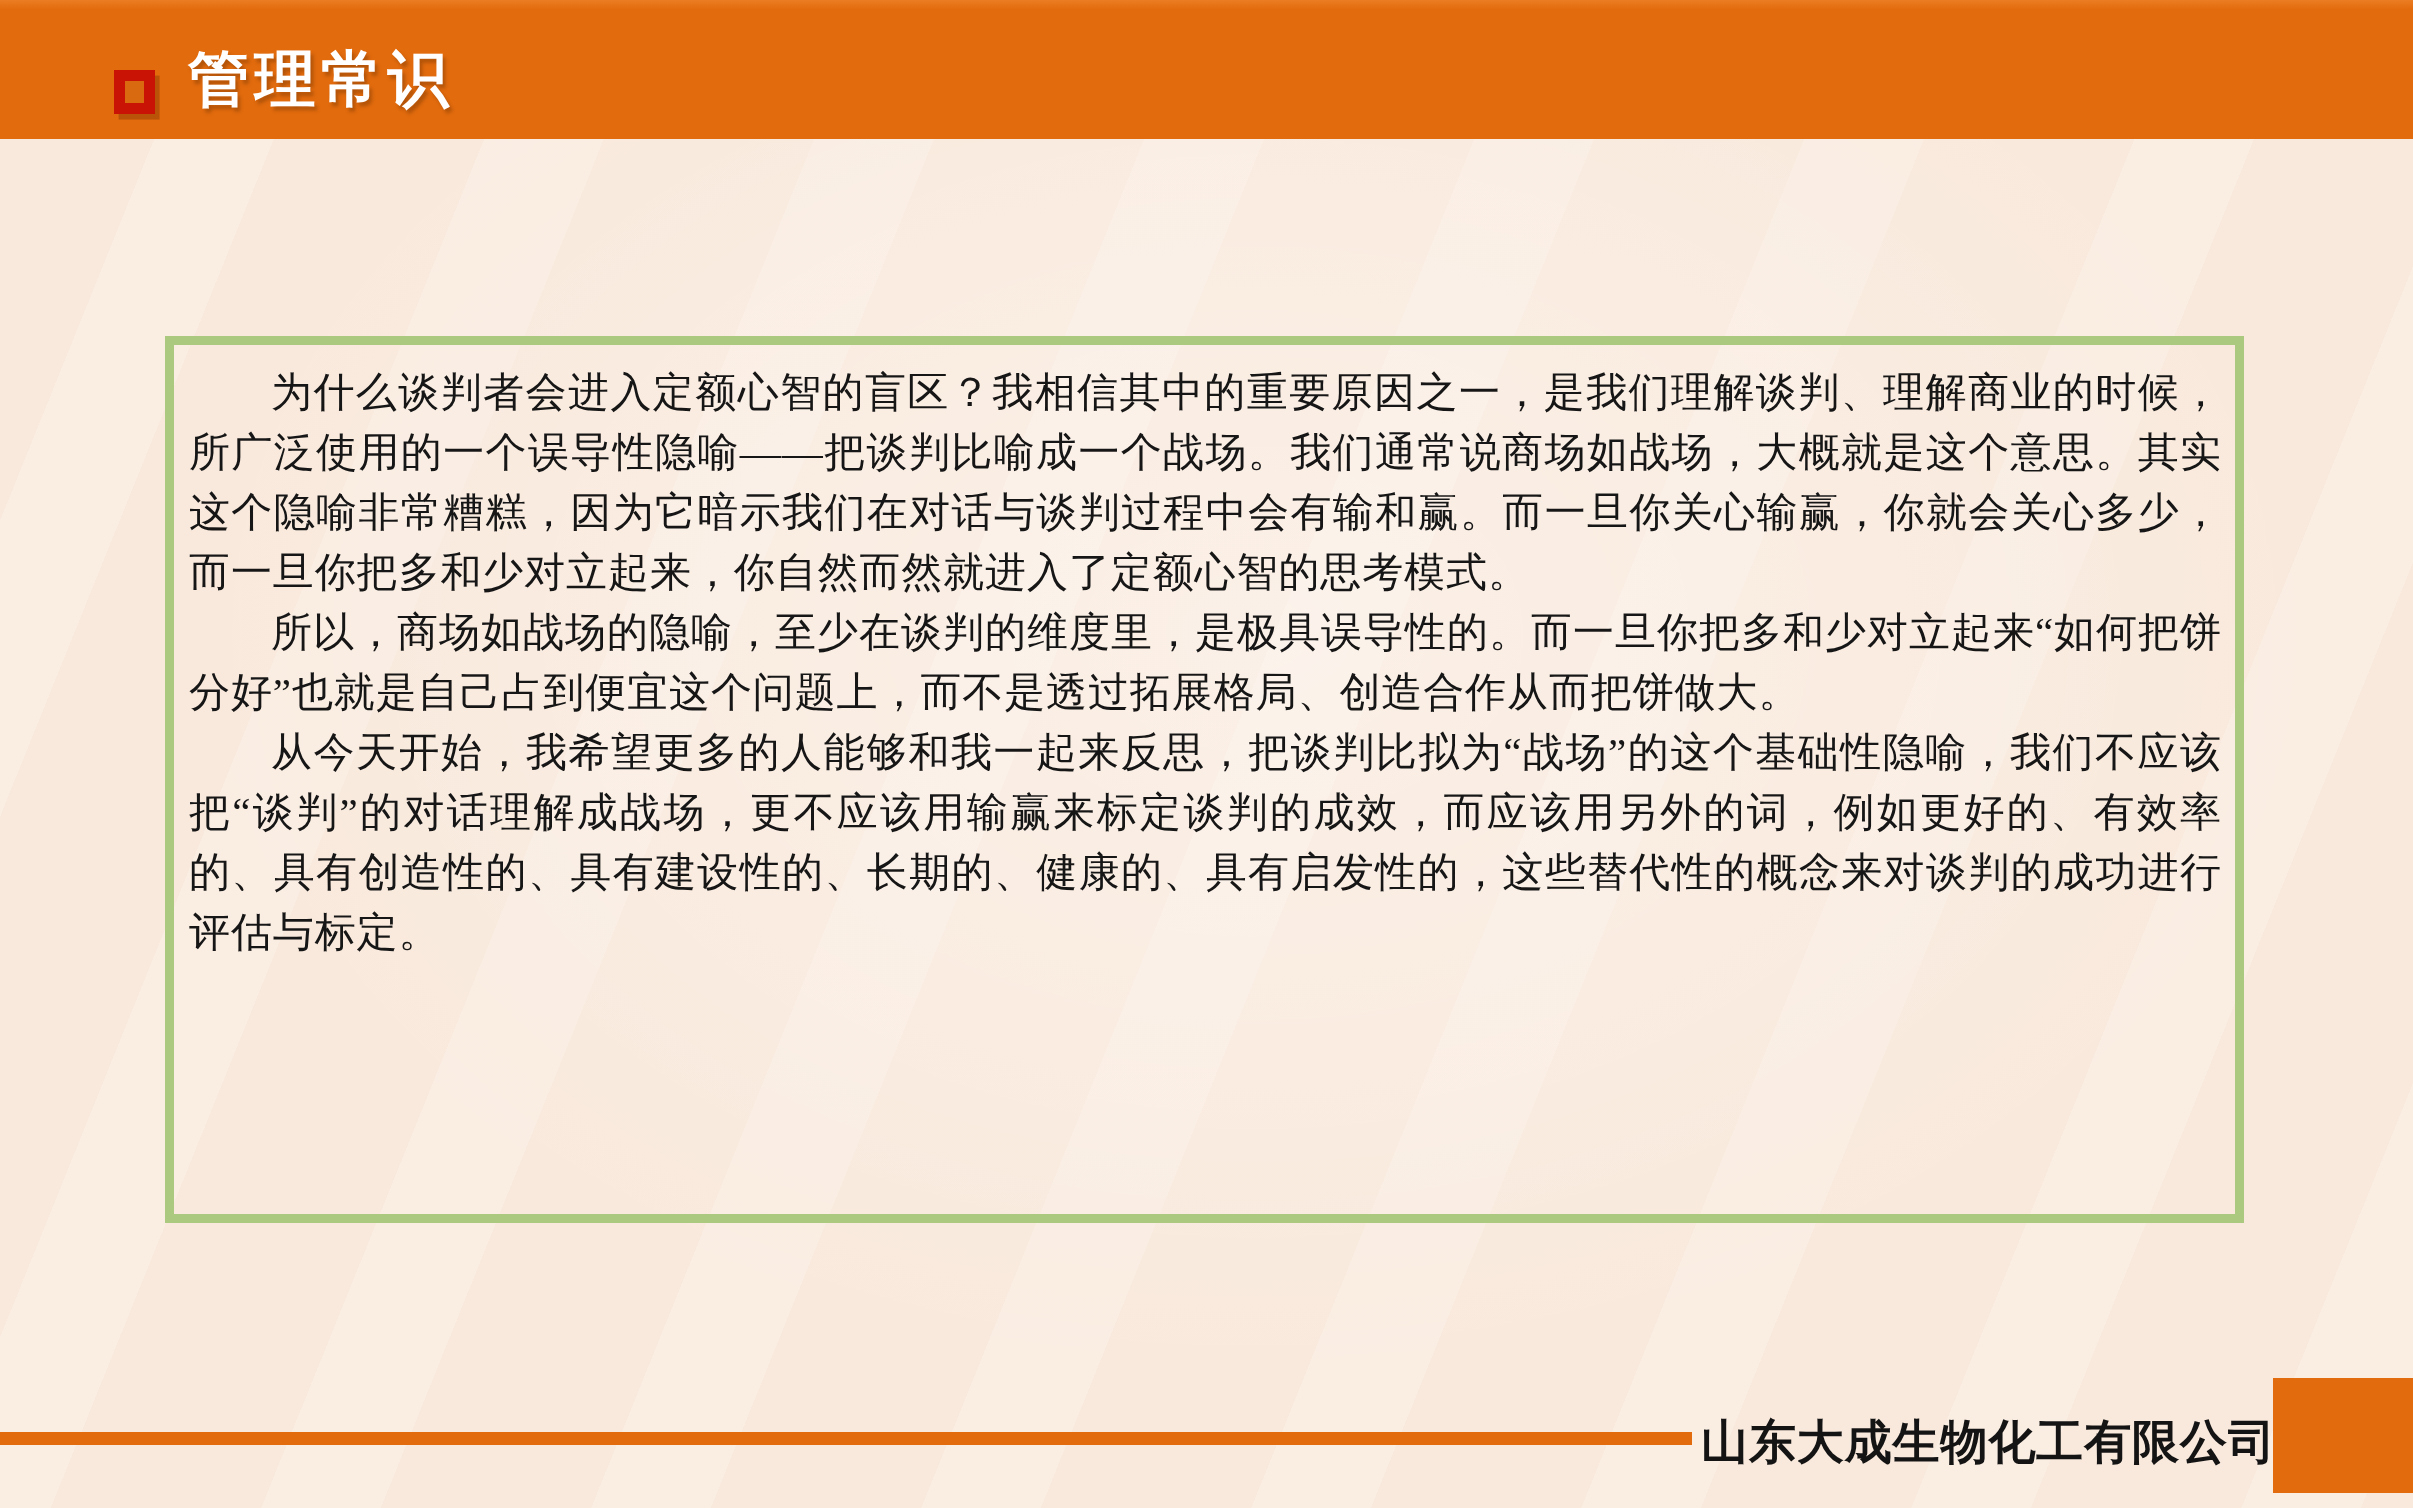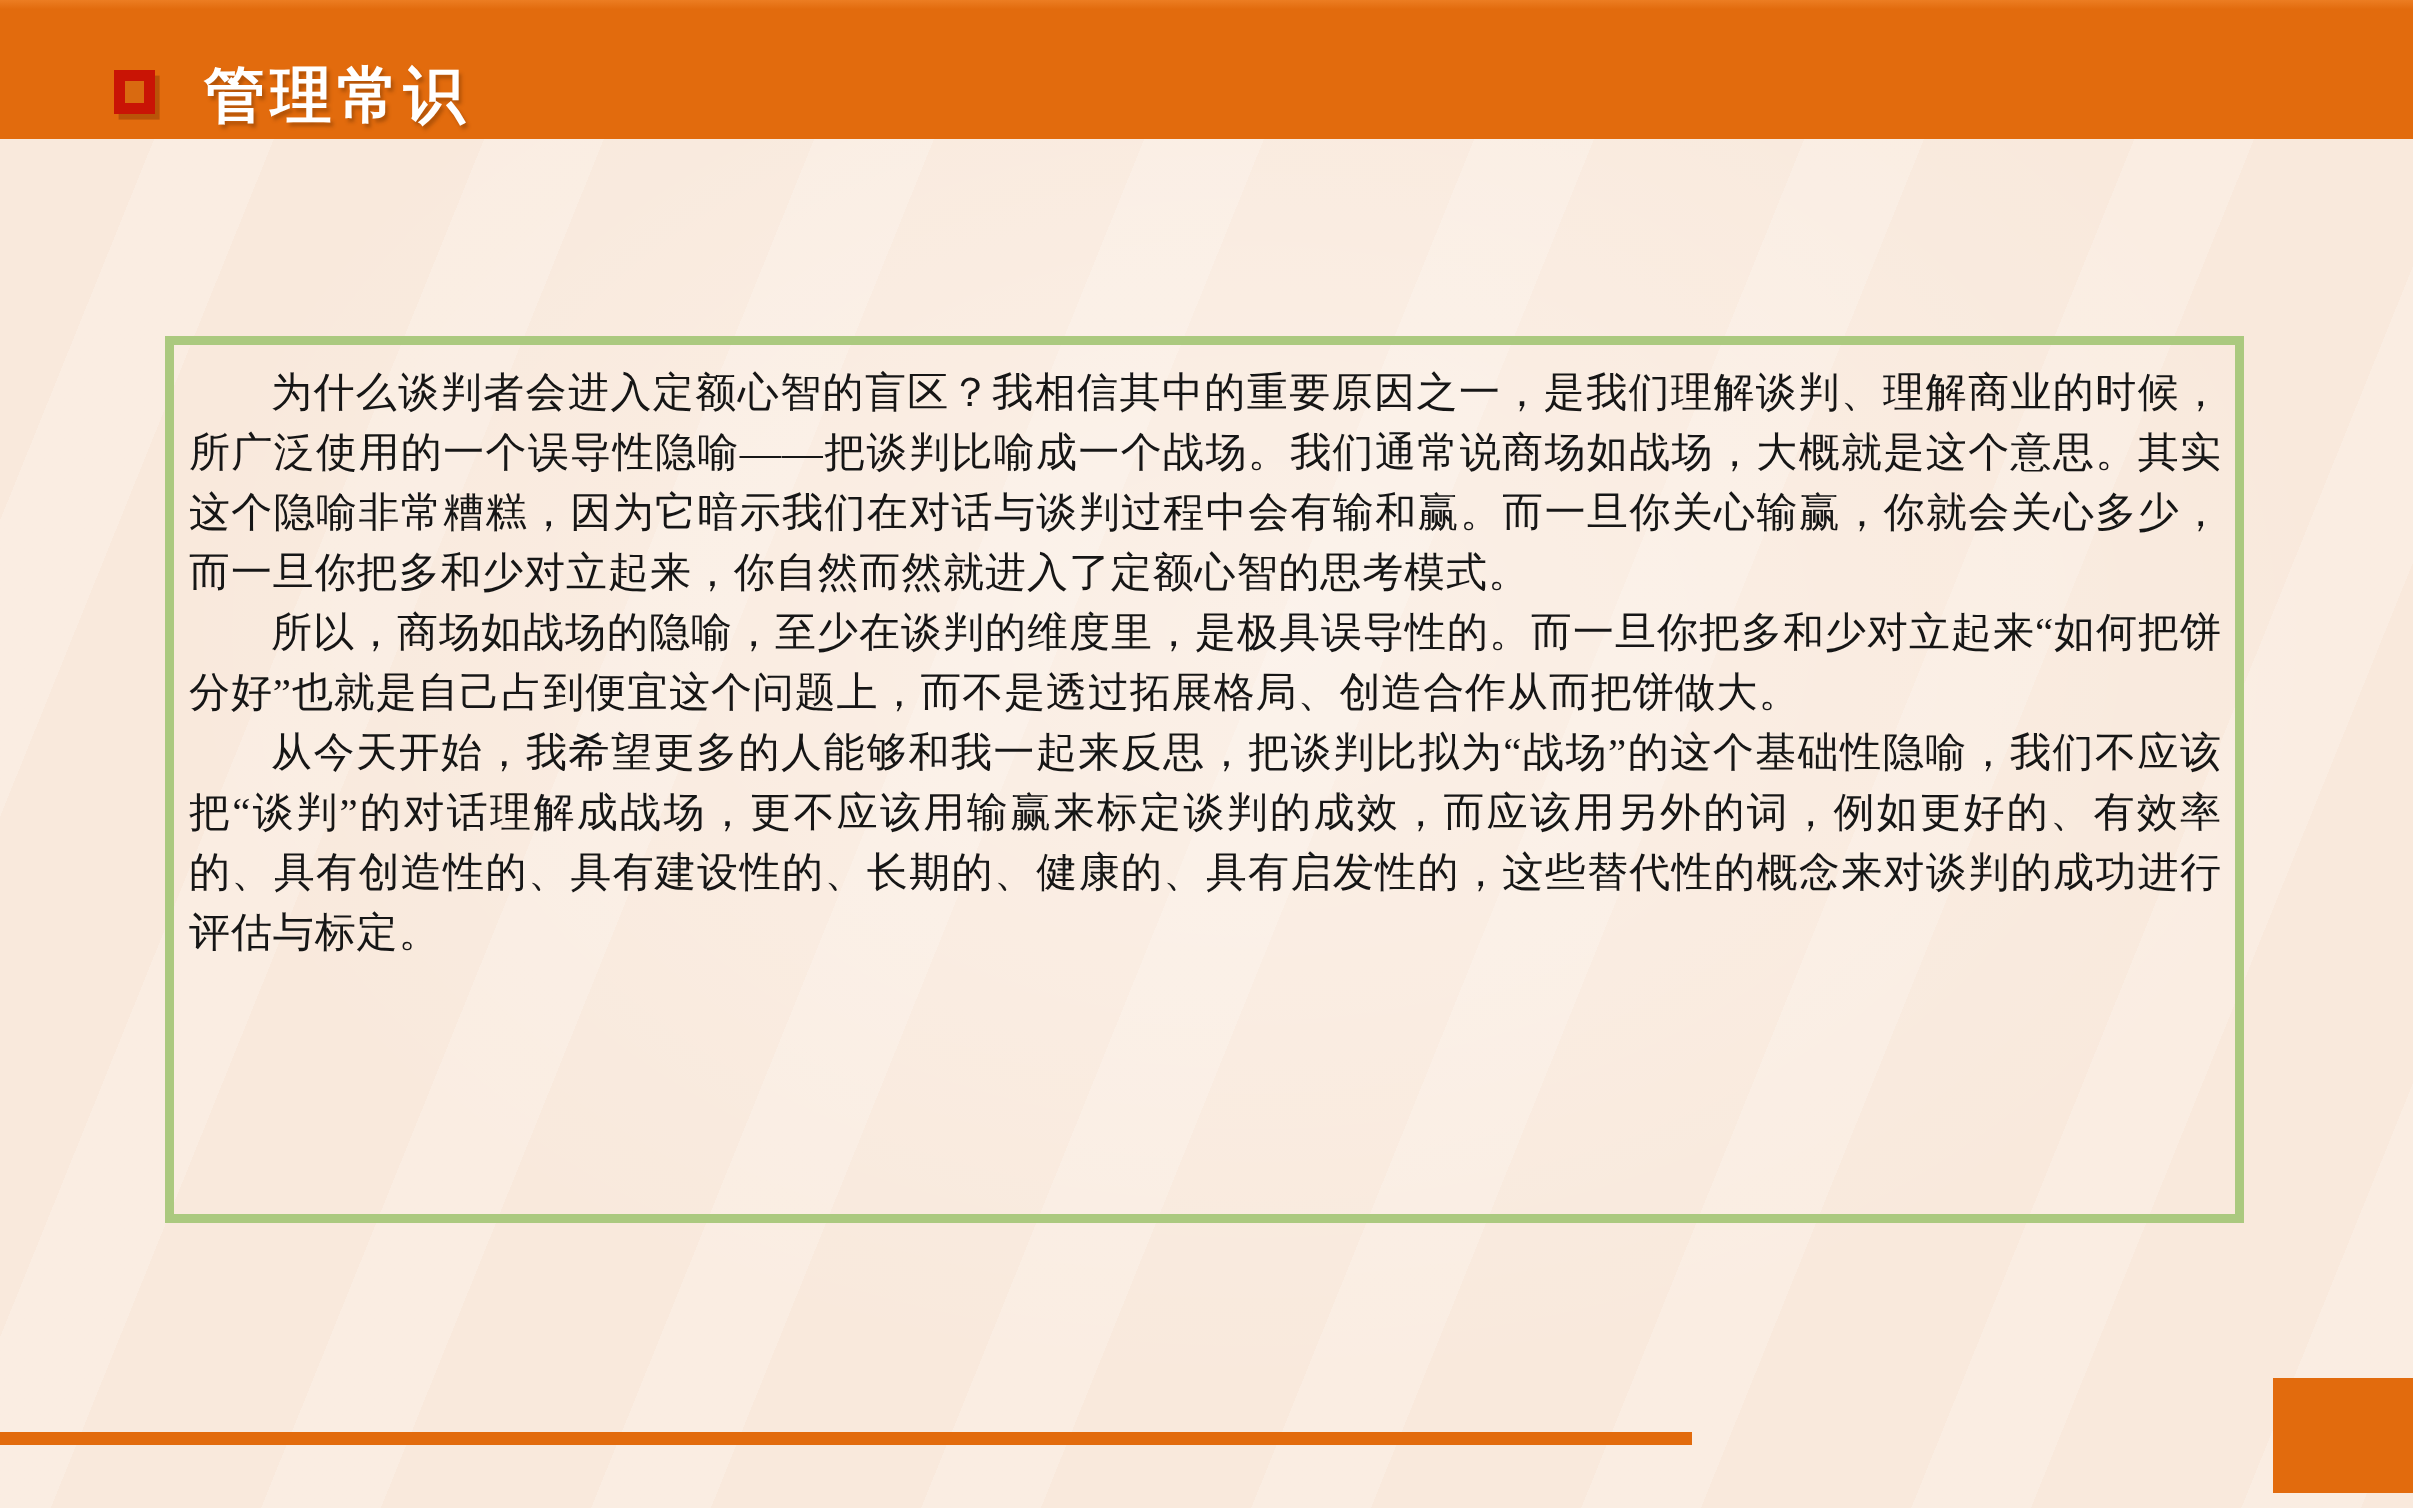--- a/index.html
+++ b/index.html
@@ -32,21 +32,21 @@
     position: absolute;
     left: 114px; top: 70px;
     width: 18.6px; height: 22px;
     border: 11px solid #c91405;
     box-shadow: 4.6px 5.6px 0 rgba(110, 40, 0, 0.35);
     background: #d96a10;
   }
   .page-title {
     position: absolute;
     left: 188px; top: 39px;
-    margin: 16px;
+    margin: 0;
     font-size: 61px;
     font-weight: 600;
     letter-spacing: 5.6px;
     color: #ffffff;
     text-shadow: 2.8px 3.7px 3.7px rgba(90, 40, 0, 0.35);
     font-family: "Liberation Sans", sans-serif;
   }
 
   
   .content-box {
@@ -103,16 +103,17 @@
     <h1 class="page-title">管理常识</h1>
   </div>
 
   <div class="content-box">
     <p>为什么谈判者会进入定额心智的盲区？我相信其中的重要原因之一，是我们理解谈判、理解商业的时候，所广泛使用的一个误导性隐喻——把谈判比喻成一个战场。我们通常说商场如战场，大概就是这个意思。其实这个隐喻非常糟糕，因为它暗示我们在对话与谈判过程中会有输和赢。而一旦你关心输赢，你就会关心多少，而一旦你把多和少对立起来，你自然而然就进入了定额心智的思考模式。</p>
     <p>所以，商场如战场的隐喻，至少在谈判的维度里，是极具误导性的。而一旦你把多和少对立起来“如何把饼分好”也就是自己占到便宜这个问题上，而不是透过拓展格局、创造合作从而把饼做大。</p>
     <p>从今天开始，我希望更多的人能够和我一起来反思，把谈判比拟为“战场”的这个基础性隐喻，我们不应该把“谈判”的对话理解成战场，更不应该用输赢来标定谈判的成效，而应该用另外的词，例如更好的、有效率的、具有创造性的、具有建设性的、长期的、健康的、具有启发性的，这些替代性的概念来对谈判的成功进行评估与标定。</p>
   </div>
 
   <div class="footer-line"></div>
+  <p class="company-name">山东大成生物化工有限公司</p>
   <div class="footer-block"></div>
 
 </div>
 
 
 </body></html>

